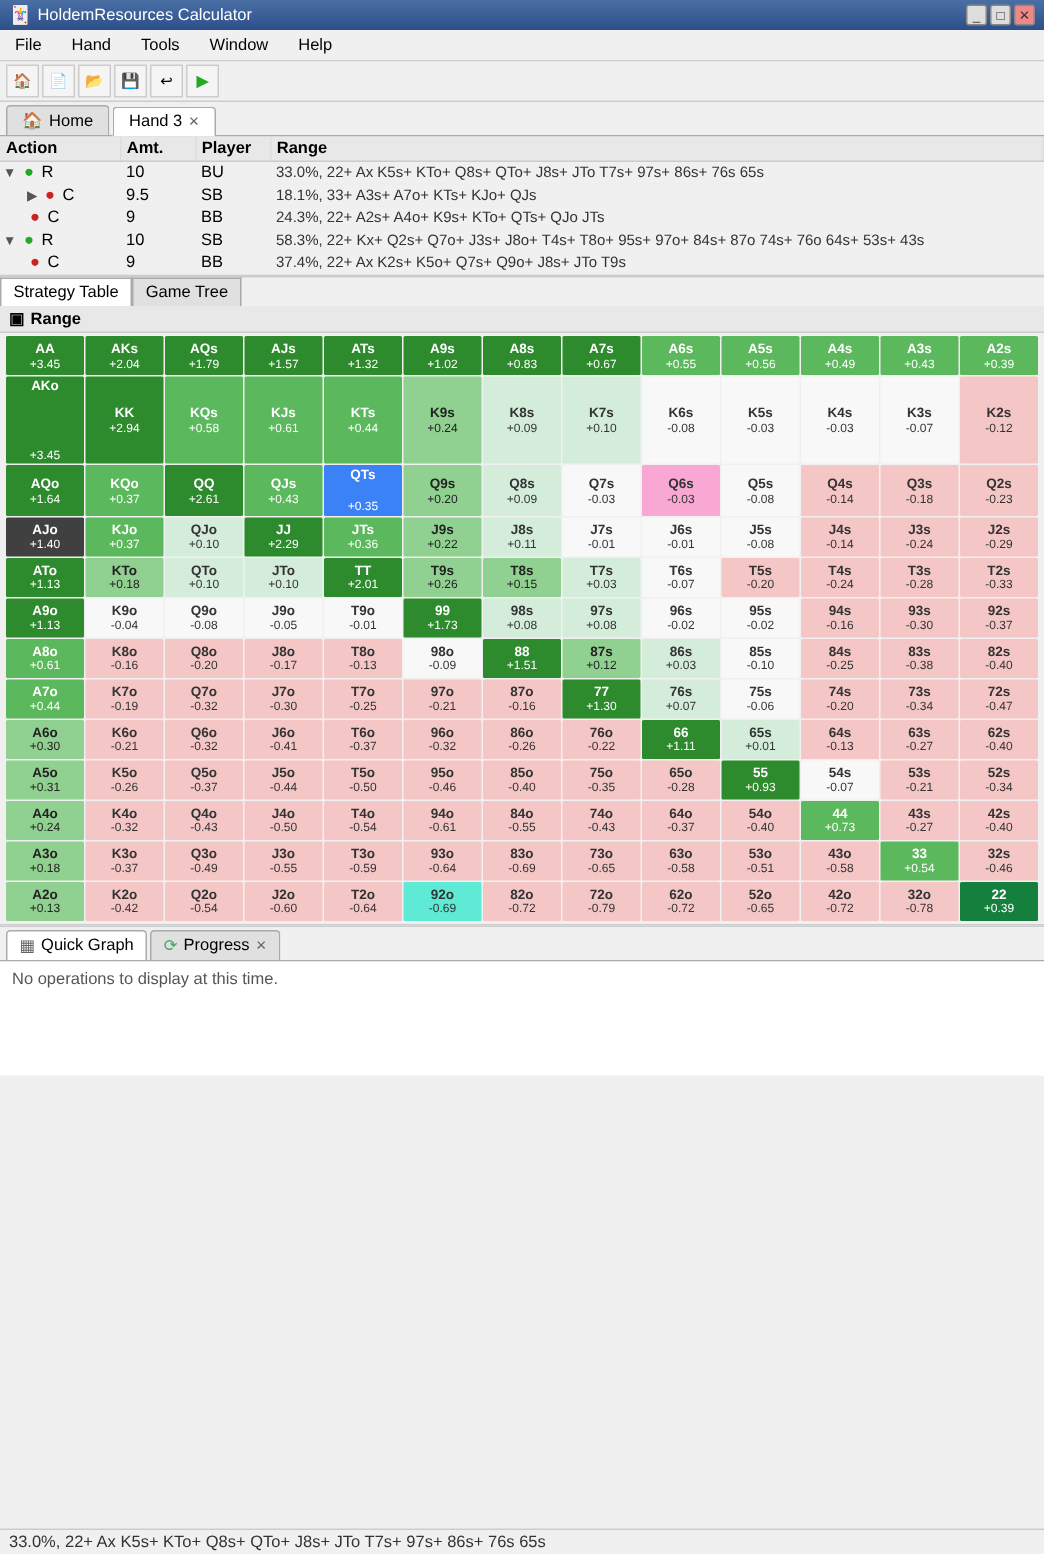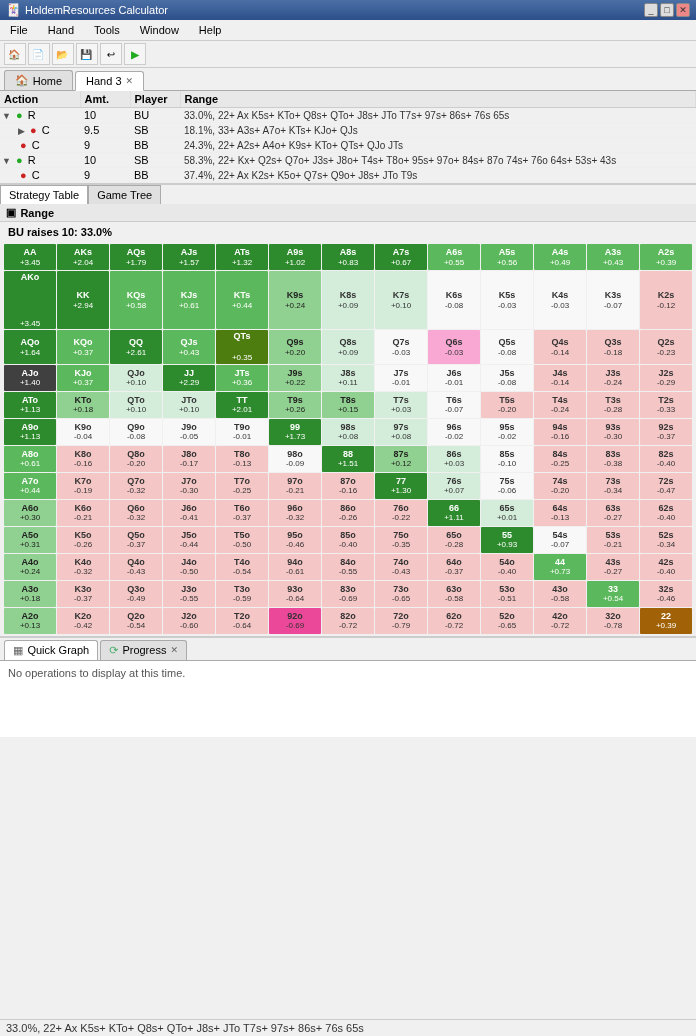--- a/index.html
+++ b/index.html
@@ -168,21 +168,20 @@
 <div class="strategy-tabs">
   <div class="strategy-tab active">Strategy Table</div>
   <div class="strategy-tab">Game Tree</div>
 </div>
 
 <div class="range-panel">
   <div class="range-panel-header">
     <span>▣</span>
     <span>Range</span>
   </div>
-  <div class="range-info">BU raises 10: 33.0%</div>
   <div class="range-grid-container">
     <div class="range-grid" id="range-grid">
         <div class="cell" style="background: rgb(45, 138, 45); color: white;">
           <span class="cell-label">AA</span>
           <span class="cell-val">+3.45</span>
         </div>
         <div class="cell" style="background: rgb(45, 138, 45); color: white;">
           <span class="cell-label">AKs</span>
           <span class="cell-val">+2.04</span>
         </div>
@@ -291,21 +290,21 @@
           <span class="cell-val">+0.37</span>
         </div>
         <div class="cell" style="background: rgb(45, 138, 45); color: white;">
           <span class="cell-label">QQ</span>
           <span class="cell-val">+2.61</span>
         </div>
         <div class="cell" style="background: rgb(92, 184, 92); color: white;">
           <span class="cell-label">QJs</span>
           <span class="cell-val">+0.43</span>
         </div>
-        <div class="cell" style="background: #4d7c0f; color: white; gap: 11px;">
+        <div class="cell" style="background: #3b82f6; color: white; gap: 11px;">
           <span class="cell-label">QTs</span>
           <span class="cell-val">+0.35</span>
         </div>
         <div class="cell" style="background: rgb(144, 208, 144); color: rgb(34, 34, 34);">
           <span class="cell-label">Q9s</span>
           <span class="cell-val">+0.20</span>
         </div>
         <div class="cell" style="background: rgb(212, 237, 218); color: rgb(51, 51, 51);">
           <span class="cell-label">Q8s</span>
           <span class="cell-val">+0.09</span>
@@ -815,21 +814,21 @@
           <span class="cell-val">-0.54</span>
         </div>
         <div class="cell" style="background: rgb(245, 198, 198); color: rgb(51, 51, 51);">
           <span class="cell-label">J2o</span>
           <span class="cell-val">-0.60</span>
         </div>
         <div class="cell" style="background: rgb(245, 198, 198); color: rgb(51, 51, 51);">
           <span class="cell-label">T2o</span>
           <span class="cell-val">-0.64</span>
         </div>
-        <div class="cell" style="background: #ec4899; color: rgb(51, 51, 51);">
+        <div class="cell" style="background: #5eead4; color: rgb(51, 51, 51);">
           <span class="cell-label">92o</span>
           <span class="cell-val">-0.69</span>
         </div>
         <div class="cell" style="background: rgb(245, 198, 198); color: rgb(51, 51, 51);">
           <span class="cell-label">82o</span>
           <span class="cell-val">-0.72</span>
         </div>
         <div class="cell" style="background: rgb(245, 198, 198); color: rgb(51, 51, 51);">
           <span class="cell-label">72o</span>
           <span class="cell-val">-0.79</span>
@@ -843,21 +842,21 @@
           <span class="cell-val">-0.65</span>
         </div>
         <div class="cell" style="background: rgb(245, 198, 198); color: rgb(51, 51, 51);">
           <span class="cell-label">42o</span>
           <span class="cell-val">-0.72</span>
         </div>
         <div class="cell" style="background: rgb(245, 198, 198); color: rgb(51, 51, 51);">
           <span class="cell-label">32o</span>
           <span class="cell-val">-0.78</span>
         </div>
-        <div class="cell" style="background: #a16207; color: white;">
+        <div class="cell" style="background: #15803d; color: white;">
           <span class="cell-label">22</span>
           <span class="cell-val">+0.39</span>
         </div>
       </div>
   </div>
 </div>
 
 <div class="bottom-tab-bar">
   <div class="bottom-tab active">
     <span style="color:#666;">▦</span>

